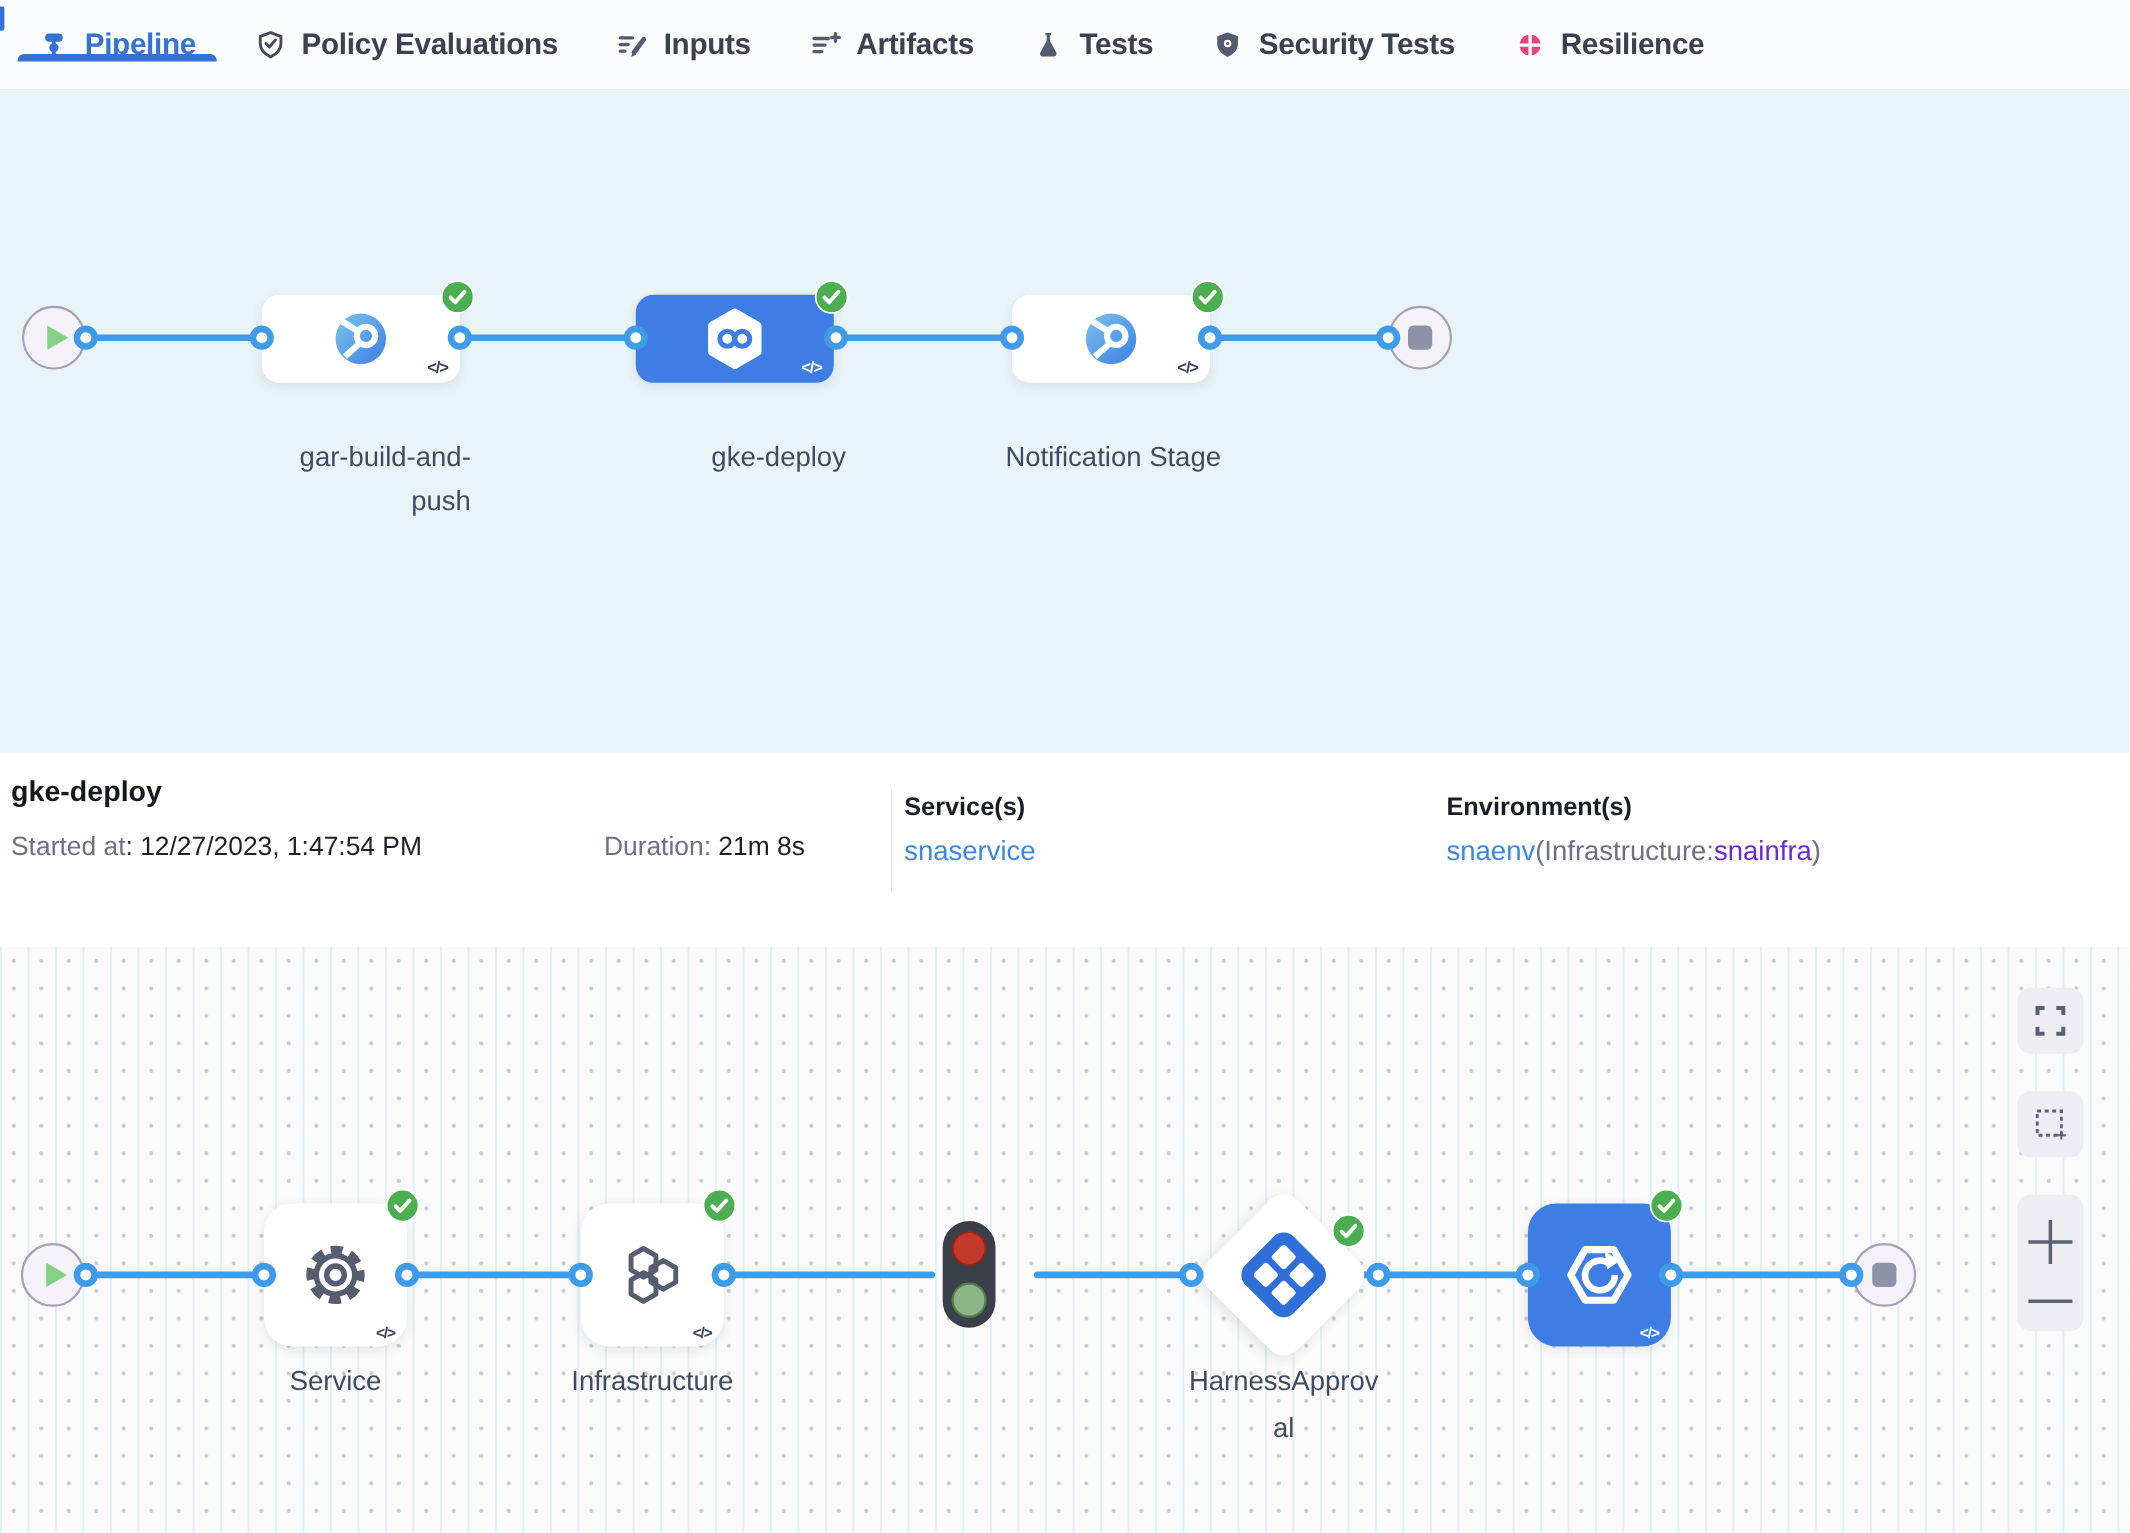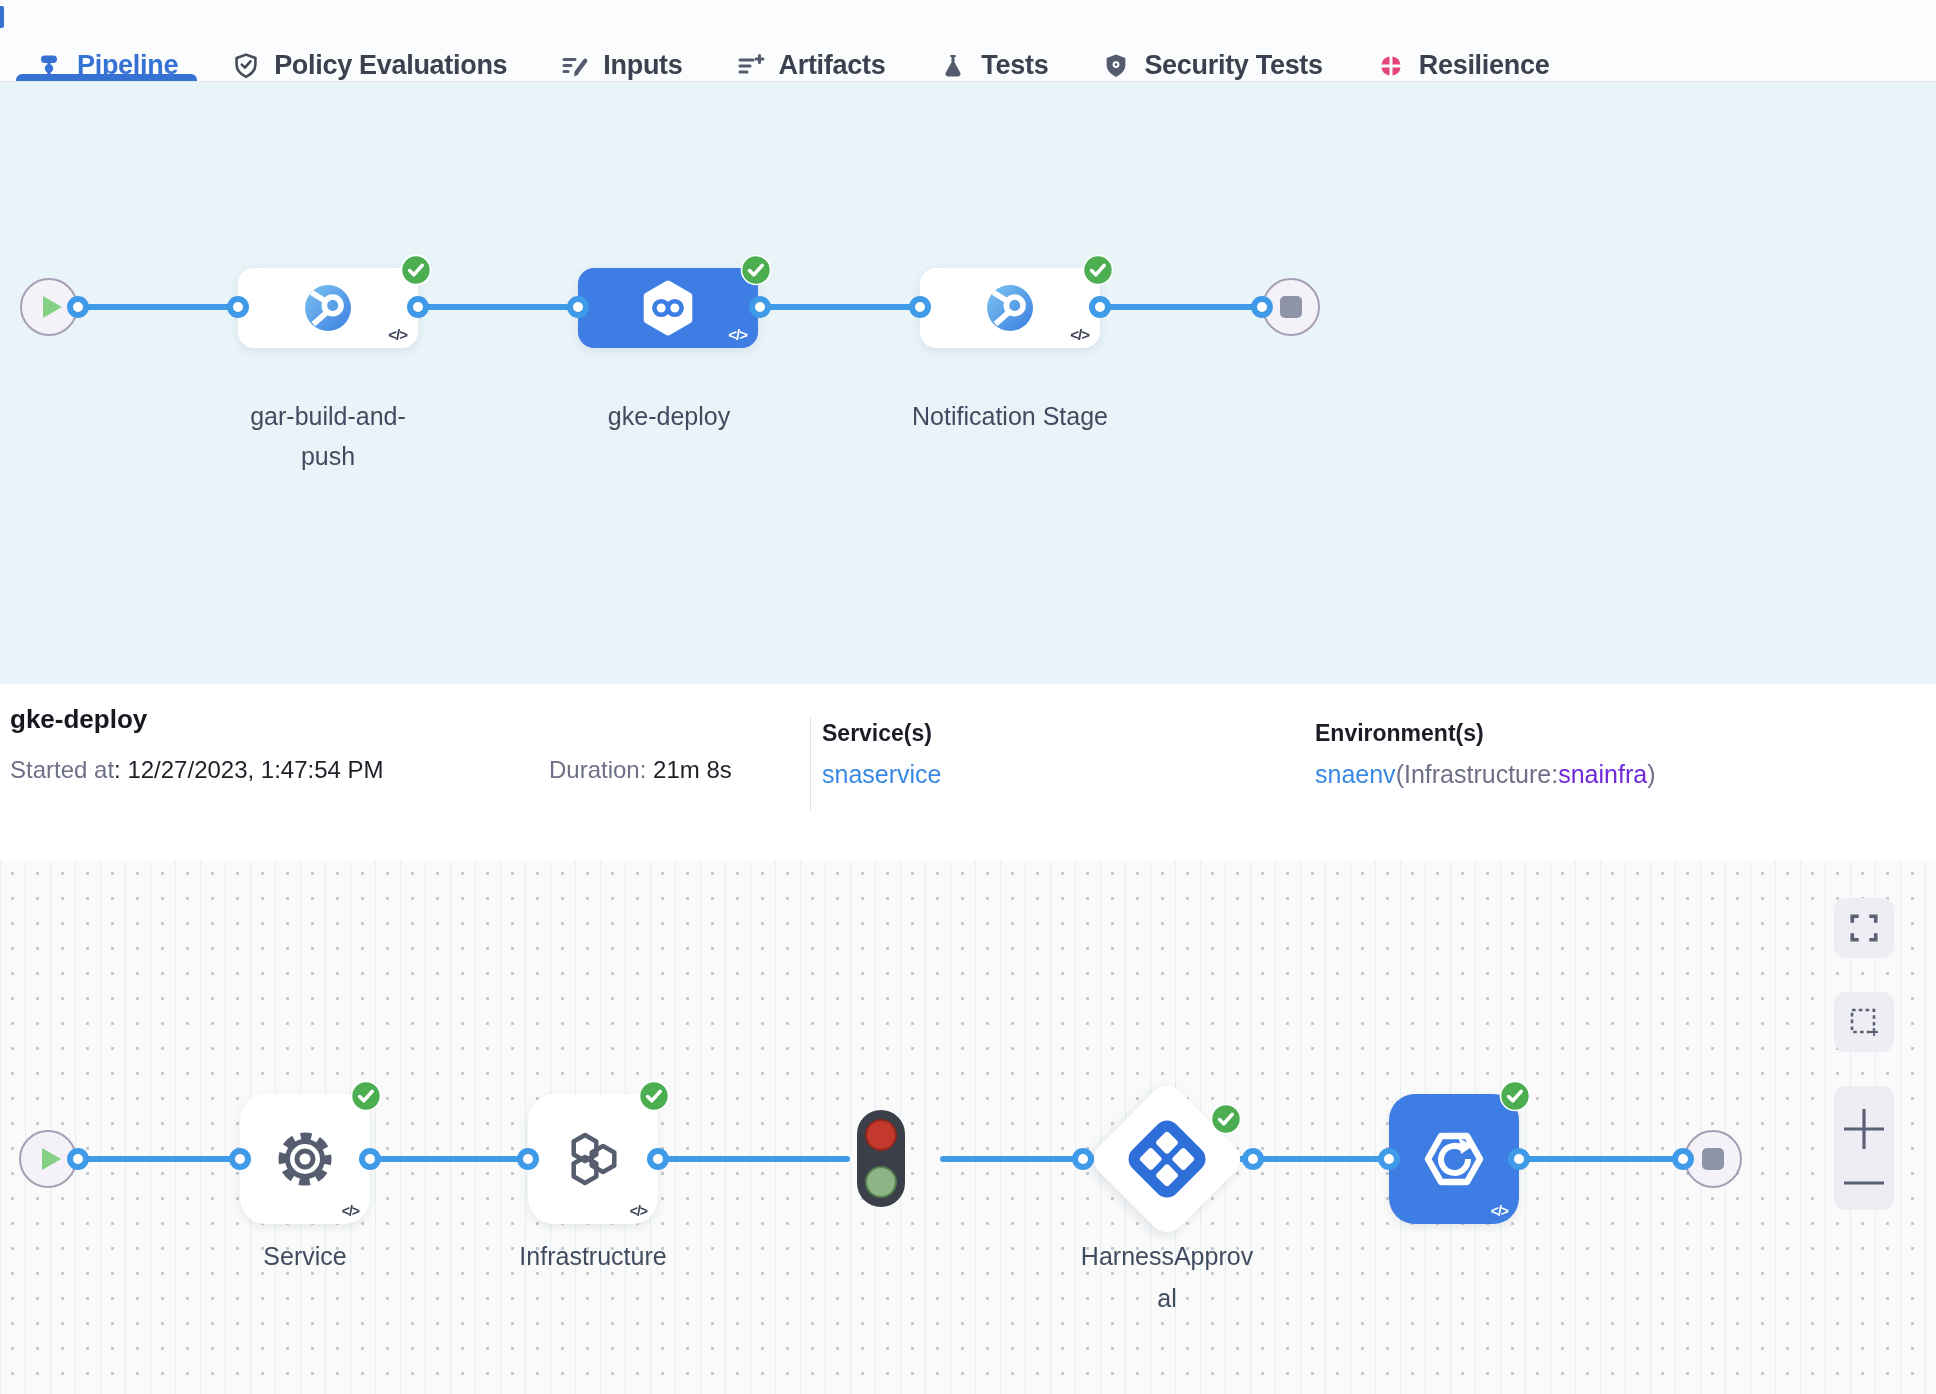--- a/index.html
+++ b/index.html
@@ -1,21 +1,21 @@
 <!DOCTYPE html>
 <html><head>
 <meta charset="utf-8">
 <style>
   html,body{margin:0;padding:0;background:#fff}
   #app{position:relative;width:1936px;height:1394px;overflow:hidden;
        font-family:"Liberation Sans",sans-serif;background:#fff}
 
   
   .tabbar{position:absolute;left:0;top:0;width:1936px;height:82px;background:#fbfcfd;
-          border-bottom:1px solid #e3e5ea;display:flex;align-items:flex-end;padding-left:8px;box-sizing:border-box}
+          border-bottom:1px solid #e3e5ea;display:flex;align-items:center;padding-left:8px;box-sizing:border-box}
   .tab{position:relative;display:flex;align-items:center;gap:14px;padding:0 27px;cursor:pointer}
   .tab-label{font-size:27px;font-weight:600;color:#3c414f;letter-spacing:-.3px;white-space:nowrap}
   .tab.active .tab-label{color:#3572d4}
   .tab-underline{position:absolute;left:8px;right:8px;bottom:0;height:7px;background:#3572d4;border-radius:6px 6px 0 0}
   .tab-icon{display:block}
 
   
   .stage-canvas{position:absolute;left:0;top:82px;width:1936px;height:602px;background:#e9f4f9;border-bottom:1px solid #dfe6ea}
   .details-bar{position:absolute;left:0;top:684px;width:1936px;height:177px;background:#fff;border-bottom:1px solid #e3e5ea}
   .exec-canvas{position:absolute;left:0;top:861px;width:1936px;height:533px;background-color:#fafafa;
@@ -31,21 +31,21 @@
   .play-tri{width:0;height:0;border-top:11px solid transparent;border-bottom:11px solid transparent;border-left:19px solid #84d185;margin-left:7px}
   .stop-sq{width:22px;height:22px;border-radius:5px;background:#8f93a7}
 
   .stage-card{position:absolute;width:180px;height:80px;border-radius:16px;background:#fff;
               box-shadow:0 3px 10px rgba(35,55,85,.10);display:flex;align-items:center;justify-content:center;cursor:pointer}
   .stage-card.selected{background:#3d7de4}
   .chip{position:absolute;right:11px;bottom:5px;font-size:15px;font-weight:700;color:#3a4156;letter-spacing:-1px}
   .stage-card.selected .chip,.step-card.blue .chip{color:#fff}
   .badge{position:absolute;width:32px;height:32px;right:-14px;top:-14px}
   .badge.abs{right:auto;top:auto}
-  .stage-label{position:absolute;width:200px;text-align:center;font-size:25px;line-height:40px;color:#414b60}
+  .stage-label{position:absolute;width:200px;text-align:right;font-size:25px;line-height:40px;color:#414b60}
 
   .step-card{position:absolute;width:130px;height:130px;border-radius:26px;background:#fff;
              box-shadow:0 3px 10px rgba(35,55,85,.10);display:flex;align-items:center;justify-content:center;cursor:pointer}
   .step-card.blue{background:#3d7de4}
   .step-label{position:absolute;width:180px;text-align:center;font-size:25px;line-height:42px;color:#414b60;overflow-wrap:anywhere}
 
   .traffic{position:absolute;left:857px;top:1110px;width:48px;height:97px;border-radius:24px;background:#3a3f49;cursor:pointer}
   .light{position:absolute;left:8px;width:32px;height:32px;border-radius:50%;box-sizing:border-box}
   .light.red{top:9px;background:#c33a2c;border:2px solid #91261a}
   .light.green{top:56px;background:#8db487;border:2px solid #547d4c}

